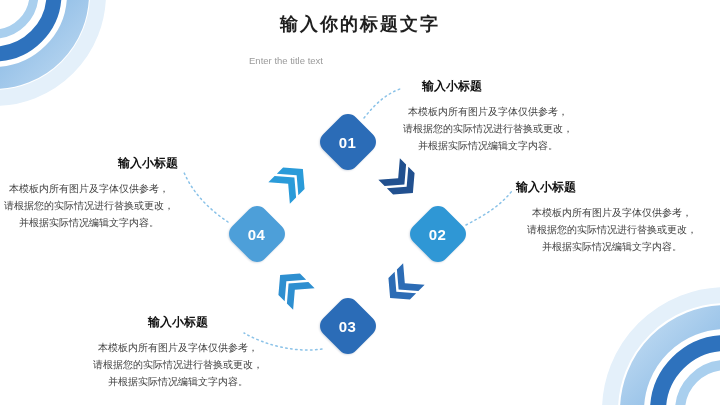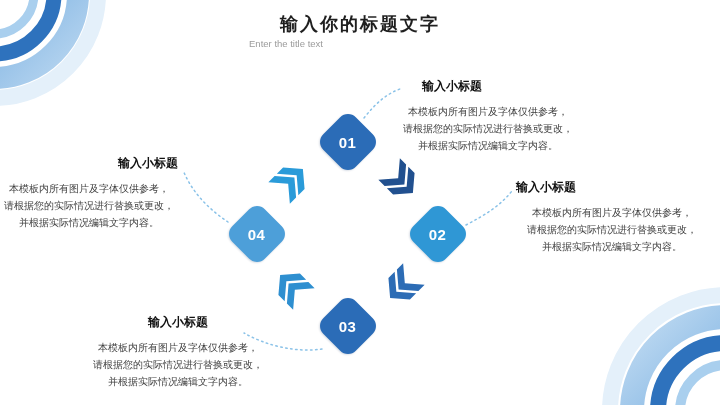--- a/index.html
+++ b/index.html
@@ -6,21 +6,21 @@
   .slide{
     position:relative;width:720px;height:405px;background:#ffffff;overflow:hidden;
     font-family:"Liberation Sans","DejaVu Sans",sans-serif;
   }
   .decor{position:absolute;inset:0;width:720px;height:405px;}
   .title{
     position:absolute;top:12px;left:0;width:720px;text-align:center;
     font-size:18px;font-weight:bold;color:#1f1f1f;letter-spacing:2px;margin:0;
   }
   .subtitle{
-    position:absolute;top:38px;left:0;width:572px;text-align:center;
+    position:absolute;top:55px;left:0;width:572px;text-align:center;
     font-size:9.5px;color:#9b9b9b;
   }
   .diamond{
     position:absolute;width:46px;height:46px;border-radius:11px;
     transform:rotate(45deg);display:flex;align-items:center;justify-content:center;
     box-shadow:0 1px 2px rgba(0,40,90,.18);
   }
   .diamond span{transform:rotate(-45deg);color:#fff;font-weight:bold;font-size:15px;letter-spacing:.5px;}
   #d1{left:325px;top:119px;background:#2b6cb7;}
   #d2{left:415px;top:211px;background:#2f97d5;}

